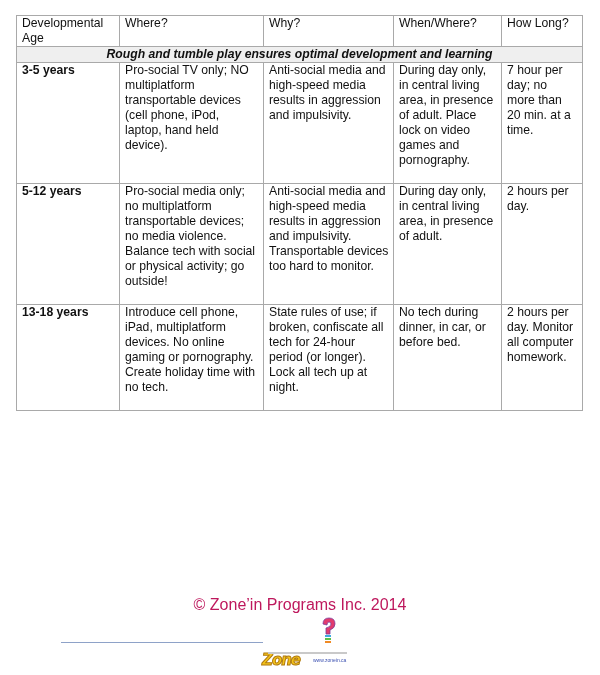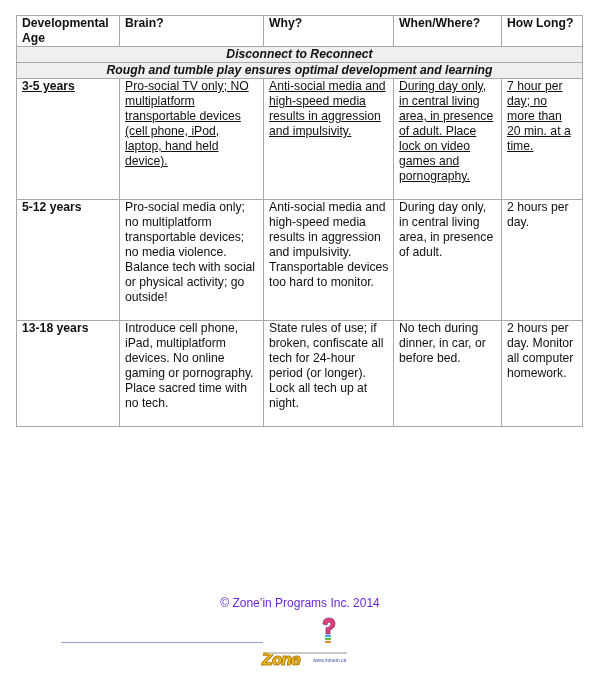--- a/index.html
+++ b/index.html
@@ -15,42 +15,42 @@
     font-size: 12.2px;
     line-height: 15px;
     table-layout: fixed;
   }
   table.guide td, table.guide th {
     border: 1.5px solid #a9a9a9;
     vertical-align: top;
     padding: 0 4px 0 5px;
     text-align: left;
   }
-  table.guide th { font-weight: bold; }
+  table.guide th { font-weight: normal; }
   col.c1 { width: 103px; }
   col.c2 { width: 144px; }
   col.c3 { width: 130px; }
   col.c4 { width: 108px; }
   col.c5 { width: 81px; }
   tr.section td {
     background: #efefef;
     font-weight: bold; font-style: italic;
     text-align: center;
     padding: 0 4px;
     line-height: 15px;
   }
   td.age { font-weight: bold; }
   tr.r1 td { height: 90px; }
-  tr.r2 td { height: 120px; text-decoration: underline; }
+  tr.r2 td { height: 120px; }
   tr.r3 td { height: 120px; }
   tr.r4 td { height: 105px; }
 
   .footer-copy {
     position: absolute; left: 0; width: 600px; top: 596px;
-    text-align: center; font-size: 12px; color: #6d28d9;
+    text-align: center; font-size: 16px; color: #be185d;
   }
   .footer-rule {
     position: absolute; left: 61px; top: 642px; width: 202px; height: 0;
     border-top: 1.5px solid #8ea2c8;
   }
   .logo {
     position: absolute; left: 262px; top: 617px; width: 78px; height: 30px;
   }
   .logo-word {
     position: absolute; left: 0; top: 2px;
@@ -74,29 +74,26 @@
   <colgroup>
     <col class="c1">
       <col class="c2">
       <col class="c3">
       <col class="c4">
       <col class="c5">
   </colgroup>
   <tbody>
       <tr>
     <th>Developmental Age</th>
-    <th>Brain?</th>
+    <th>Where?</th>
     <th>Why?</th>
     <th>When/Where?</th>
     <th>How Long?</th>
   </tr>
 
-  <tr class="section">
-    <td colspan="5">Disconnect to Reconnect</td>
-  </tr>
 
   <tr class="section">
     <td colspan="5">Rough and tumble play ensures optimal development and learning</td>
   </tr>
   <tr class="r2">
     <td class="age">3-5 years</td>
     <td>Pro-social TV only; NO multiplatform transportable devices (cell phone, iPod, laptop, hand held device).</td>
     <td>Anti-social media and high-speed media results in aggression and impulsivity.</td>
     <td>During day only, in central living area, in presence of adult. Place lock on video games and pornography.</td>
     <td>7 hour per day; no more than 20 min. at a time.</td>
@@ -105,21 +102,21 @@
   <tr class="r3">
     <td class="age">5-12 years</td>
     <td>Pro-social media only; no multiplatform transportable devices; no media violence. Balance tech with social or physical activity; go outside!</td>
     <td>Anti-social media and high-speed media results in aggression and impulsivity. Transportable devices too hard to monitor.</td>
     <td>During day only, in central living area, in presence of adult.</td>
     <td>2 hours per day.</td>
   </tr>
 
   <tr class="r4">
     <td class="age">13-18 years</td>
-    <td>Introduce cell phone, iPad, multiplatform devices. No online gaming or pornography. Place sacred time with no tech.</td>
+    <td>Introduce cell phone, iPad, multiplatform devices. No online gaming or pornography. Create holiday time with no tech.</td>
     <td>State rules of use; if broken, confiscate all tech for 24-hour period (or longer). Lock all tech up at night.</td>
     <td>No tech during dinner, in car, or before bed.</td>
     <td>2 hours per day. Monitor all computer homework.</td>
   </tr>
 
 </tbody>
   </table>
 
 <div class="footer-copy">© Zone’in Programs Inc. 2014</div>
 <div class="footer-rule"></div>

